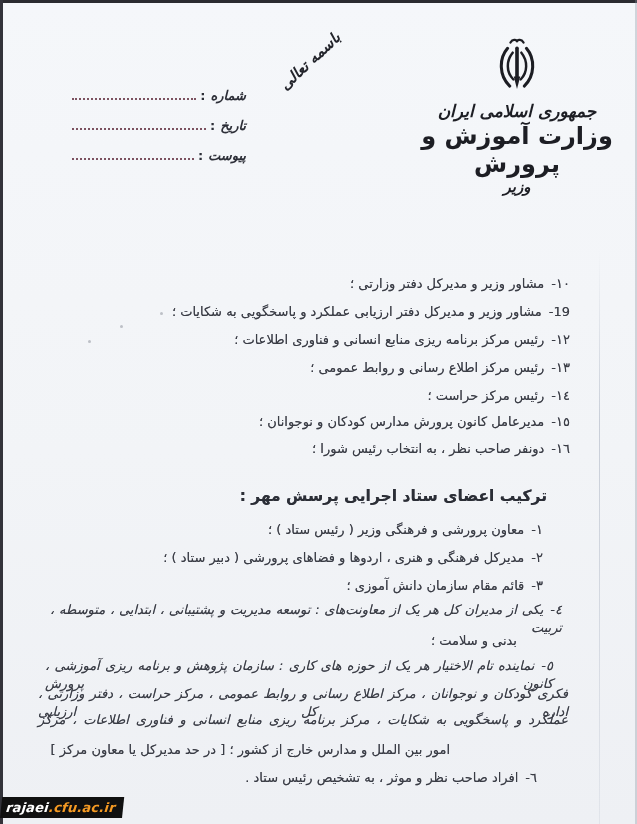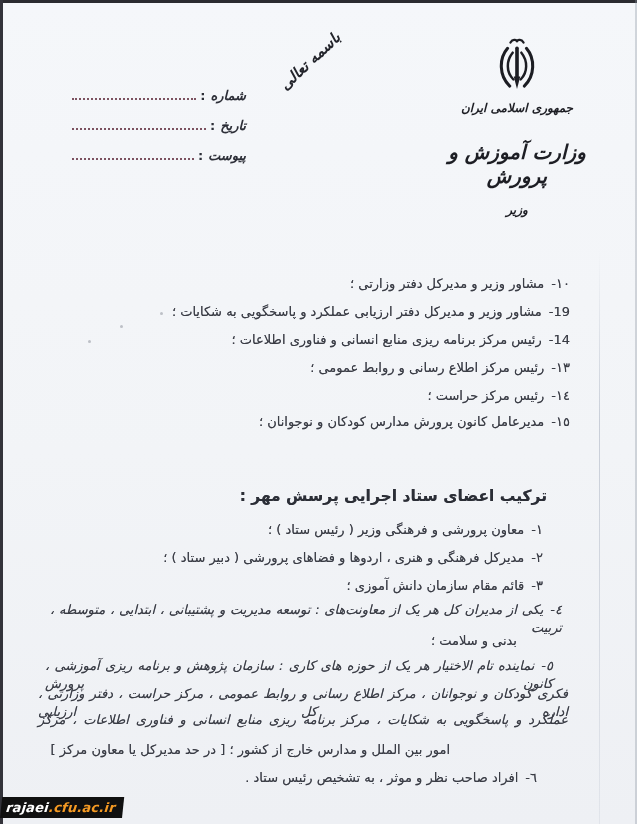--- a/index.html
+++ b/index.html
@@ -25,23 +25,23 @@
   .ref-dots{flex:1;border-bottom:2px dotted #7c5260;margin-bottom:3px;height:1px;}
 
   
   .basmala{position:absolute;left:250px;top:52px;width:120px;text-align:center;
     transform:rotate(-43deg);font-size:15px;font-weight:bold;font-style:italic;
     color:#23242b;direction:rtl;white-space:nowrap;letter-spacing:1px;}
 
   
   .brand{position:absolute;left:417px;top:36px;width:200px;text-align:center;direction:rtl;color:#1d1e24;}
   .brand svg{display:block;margin:0 auto;}
-  .republic{font-size:12px;font-weight:bold;font-style:italic;margin-top:7px;}
-  .ministry{font-size:20px;font-weight:bold;font-style:italic;margin-top:25px;letter-spacing:.5px;}
-  .minister{font-size:12px;font-weight:bold;font-style:italic;margin-top:15px;letter-spacing:2px;}
+  .republic{font-size:17px;font-weight:bold;font-style:italic;margin-top:7px;}
+  .ministry{font-size:24px;font-weight:bold;margin-top:1px;letter-spacing:.5px;}
+  .minister{font-size:15px;font-weight:bold;font-style:italic;letter-spacing:2px;}
 
   
   .ln{position:absolute;right:67px;direction:rtl;font-size:13px;line-height:18px;
     white-space:nowrap;color:#3a3d45;text-shadow:0 0 .5px rgba(70,70,85,.7);}
   .ln .num{margin-left:7px;}
   .just{white-space:normal;text-align:justify;text-align-last:justify;font-style:italic;}
 
   .a1{top:247px}.a2{top:275px}.a3{top:303px}.a4{top:331px}
   .a5{top:359px}.a6{top:387px}.a7{top:413px}.a8{top:440px}
 
@@ -108,24 +108,25 @@
       </g>
       <path d="M30 73 L25.5 56 L34.5 56 Z" fill="#1c1d23"></path>
     </svg>
     <div class="republic">جمهوری اسلامی ایران</div>
     <div class="ministry">وزارت آموزش و پرورش</div>
     <div class="minister">وزیر</div>
   </div>
 
   <div class="ln a2"><span class="num">١٠-</span><span>مشاور وزیر و مدیرکل دفتر وزارتی ؛</span></div>
   <div class="ln a3"><span class="num">19-</span><span>مشاور وزیر و مدیرکل دفتر ارزیابی عملکرد و پاسخگویی به شکایات ؛</span></div>
-  <div class="ln a4"><span class="num">14-</span><span>رئیس مرکز برنامه ریزی منابع انسانی و فناوری اطلاعات ؛</span></div>
+  <div class="ln a4"><span class="num">١٢-</span><span>رئیس مرکز برنامه ریزی منابع انسانی و فناوری اطلاعات ؛</span></div>
   <div class="ln a5"><span class="num">١٣-</span><span>رئیس مرکز اطلاع رسانی و روابط عمومی ؛</span></div>
   <div class="ln a6"><span class="num">١٤-</span><span>رئیس مرکز حراست ؛</span></div>
   <div class="ln a7"><span class="num">١٥-</span><span>مدیرعامل کانون پرورش مدارس کودکان و نوجوانان ؛</span></div>
+  <div class="ln a8"><span class="num">١٦-</span><span>دونفر صاحب نظر ، به انتخاب رئیس شورا ؛</span></div>
 
   <div class="heading">ترکیب اعضای ستاد اجرایی پرسش مهر :</div>
 
   <div class="ln b1"><span class="num">١-</span><span>معاون پرورشی و فرهنگی وزیر ( رئیس ستاد ) ؛</span></div>
   <div class="ln b2"><span class="num">٢-</span><span>مدیرکل فرهنگی و هنری ، اردوها و فضاهای پرورشی ( دبیر ستاد ) ؛</span></div>
   <div class="ln b3"><span class="num">٣-</span><span>قائم مقام سازمان دانش آموزی ؛</span></div>
 
   <div class="ln b4a just"><span class="num">٤-</span><span>یکی از مدیران کل هر یک از معاونت‌های : توسعه مدیریت و پشتیبانی ، ابتدایی ، متوسطه ، تربیت</span></div>
   <div class="ln b4b"><span>بدنی و سلامت ؛</span></div>
 

